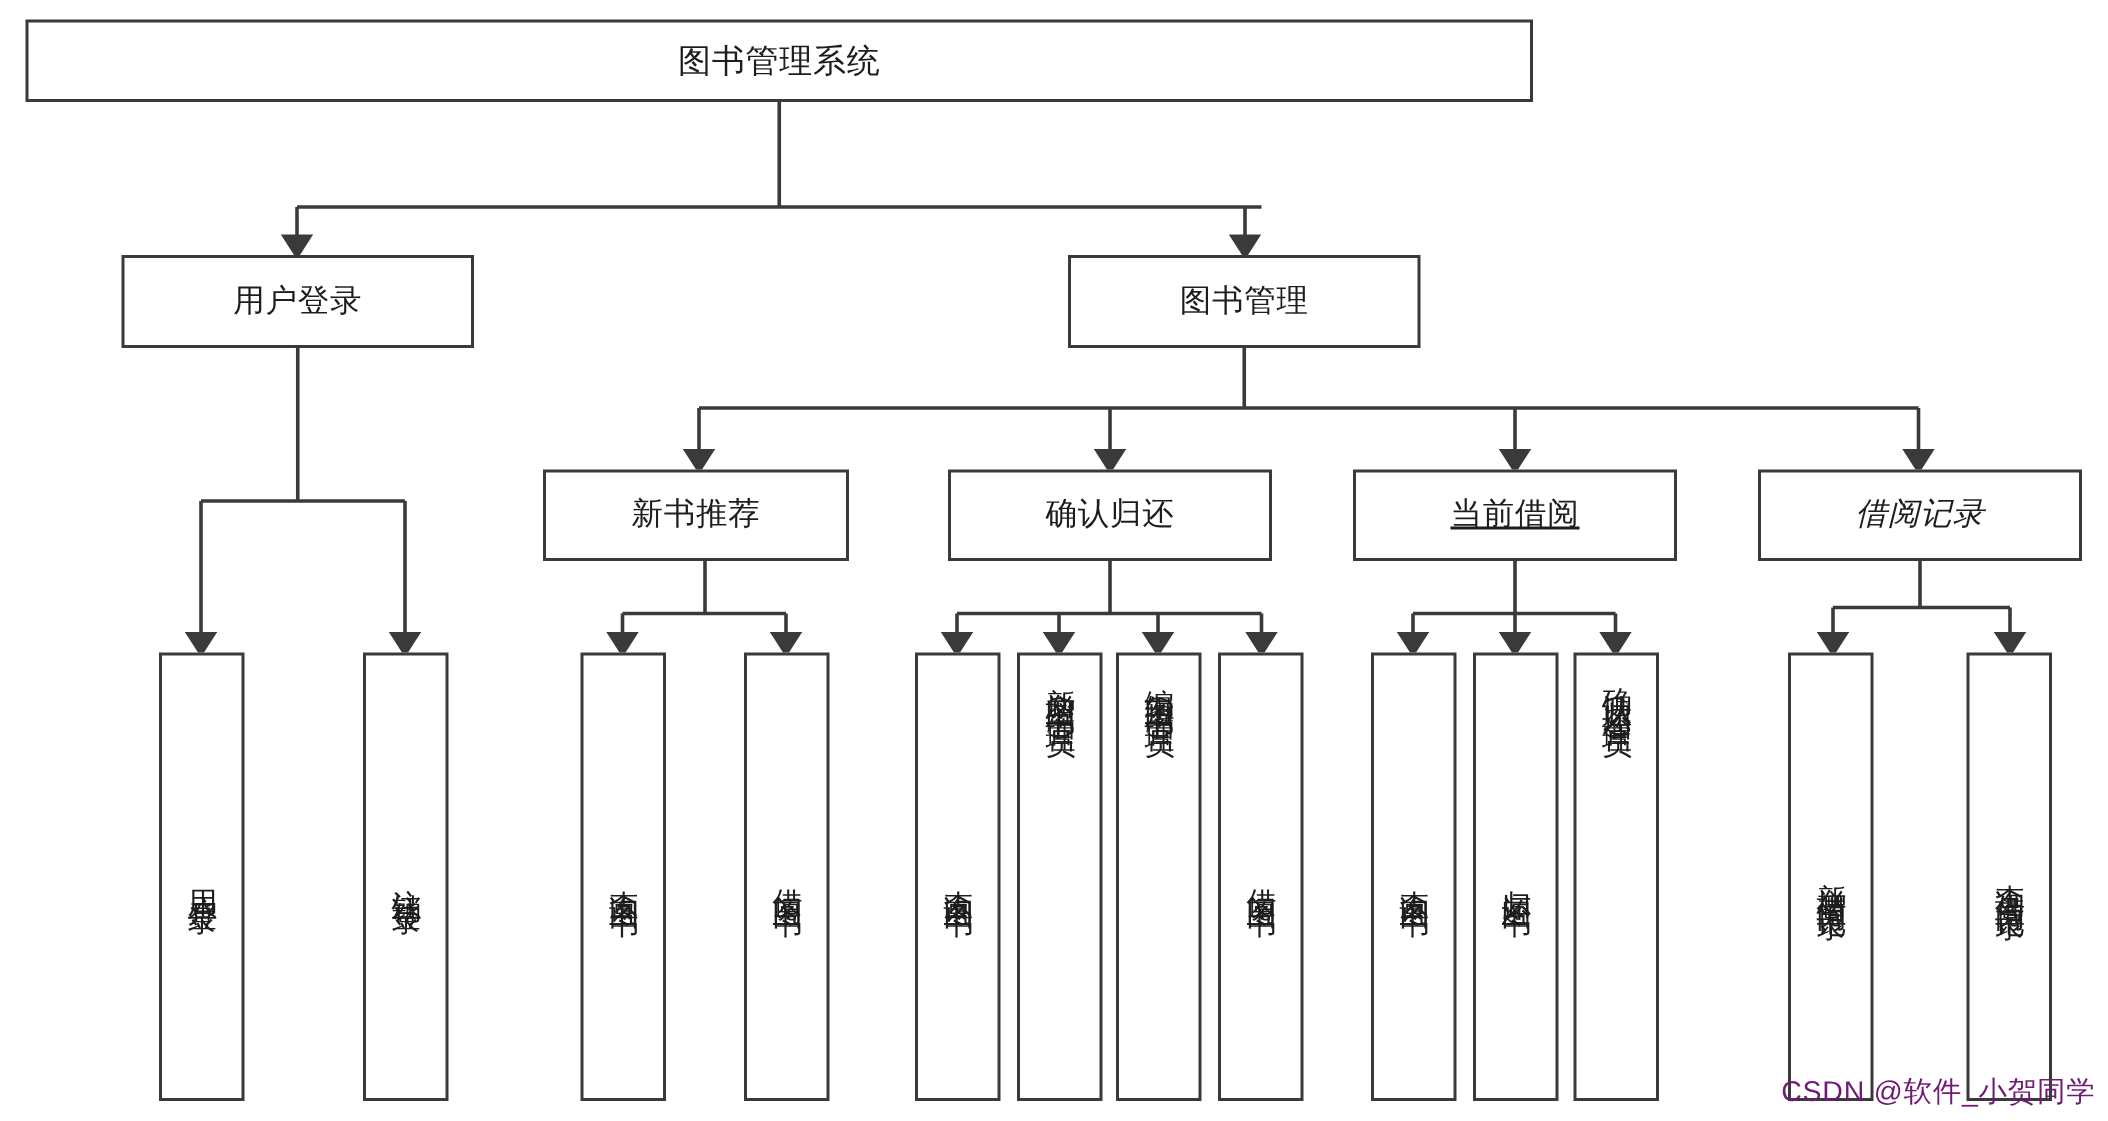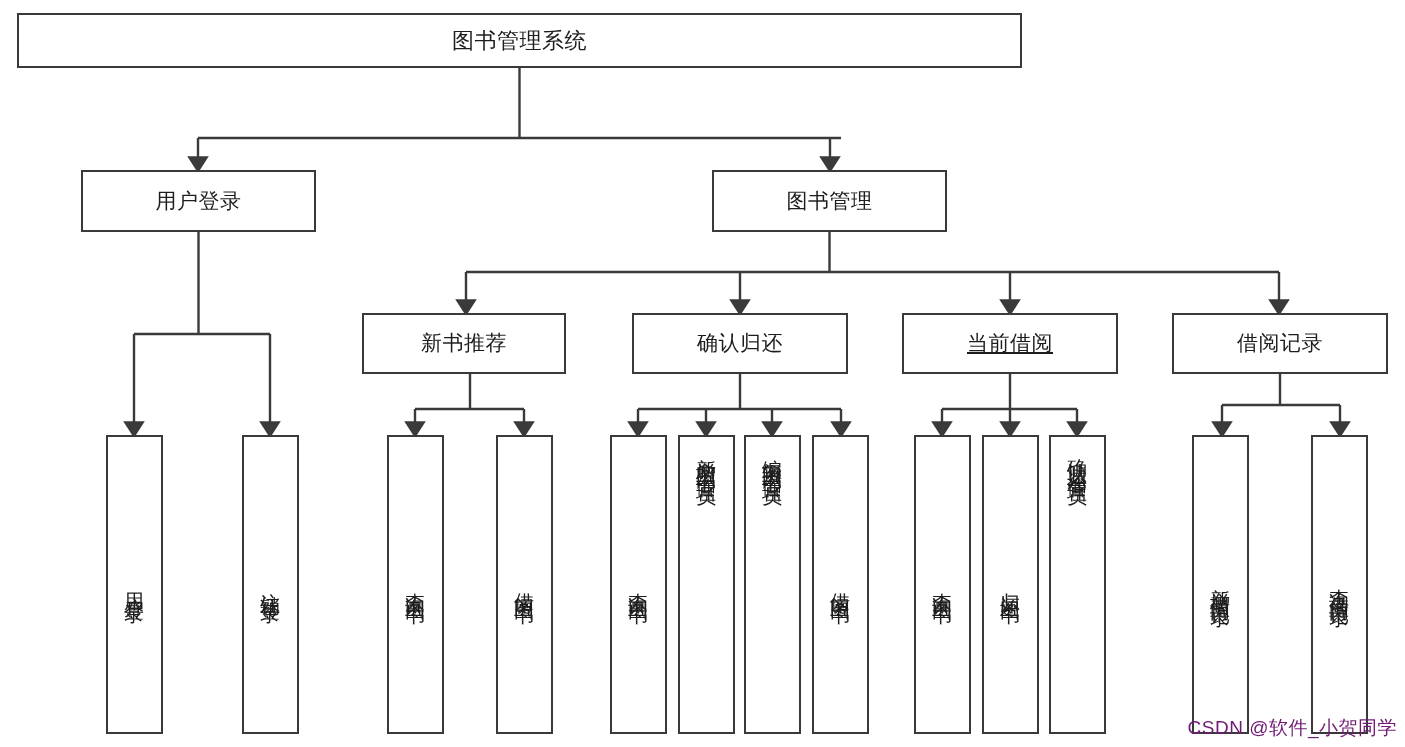--- a/index.html
+++ b/index.html
@@ -131,21 +131,21 @@
 
   <div class="node h" style="left:362px;top:313px;width:204px;height:61px;">
     <span class="lbl">新书推荐</span>
   </div>
   <div class="node h" style="left:632px;top:313px;width:216px;height:61px;">
     <span class="lbl">确认归还</span>
   </div>
   <div class="node h" style="left:902px;top:313px;width:216px;height:61px;text-decoration:underline;">
     <span class="lbl">当前借阅</span>
   </div>
-  <div class="node h" style="left:1172px;top:313px;width:216px;height:61px;">
+  <div class="node h" style="left:1172px;top:313px;width:216px;height:61px;font-style:italic;">
     <span class="lbl">借阅记录</span>
   </div>
 
   <div class="node v mid" style="left:106px;top:435px;width:57px;height:299px;">
     <span class="lbl">用户登录</span>
   </div>
   <div class="node v mid" style="left:242px;top:435px;width:57px;height:299px;">
     <span class="lbl">注销登录</span>
   </div>
 

